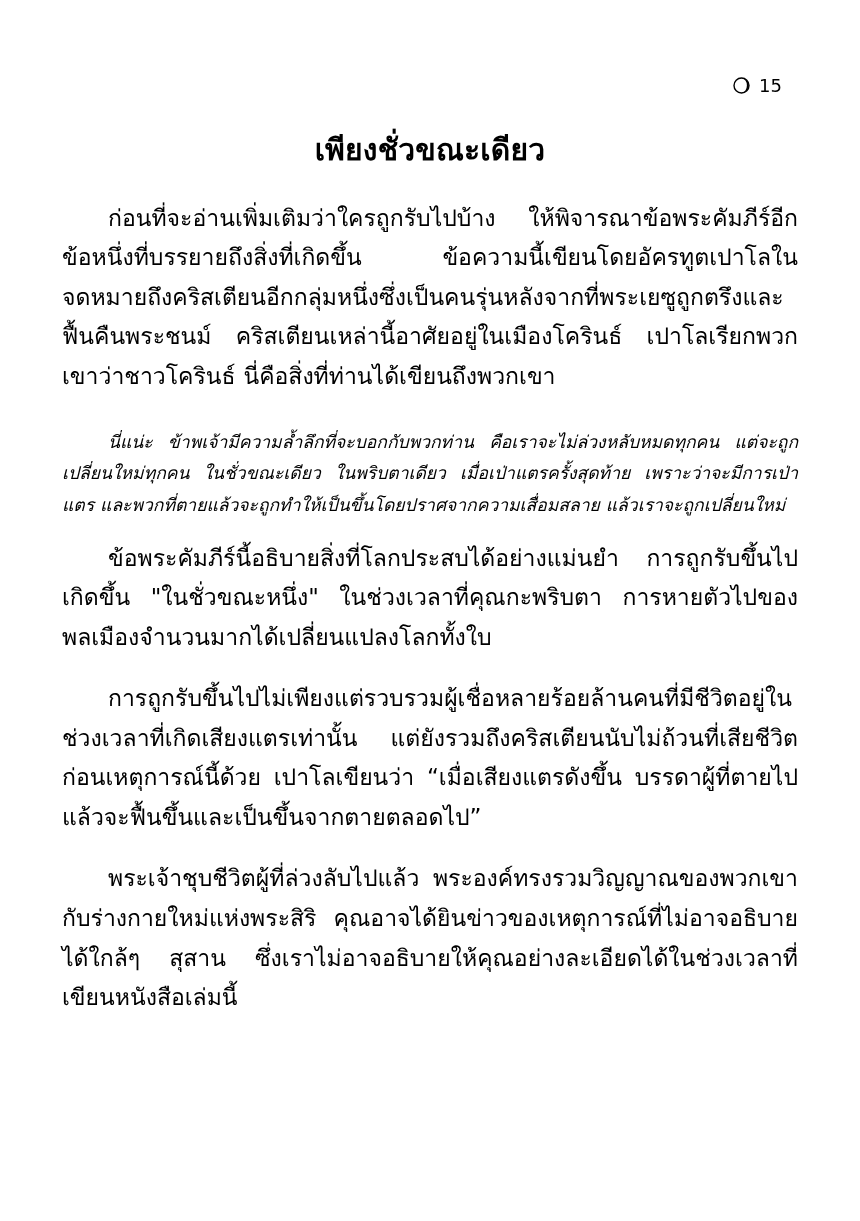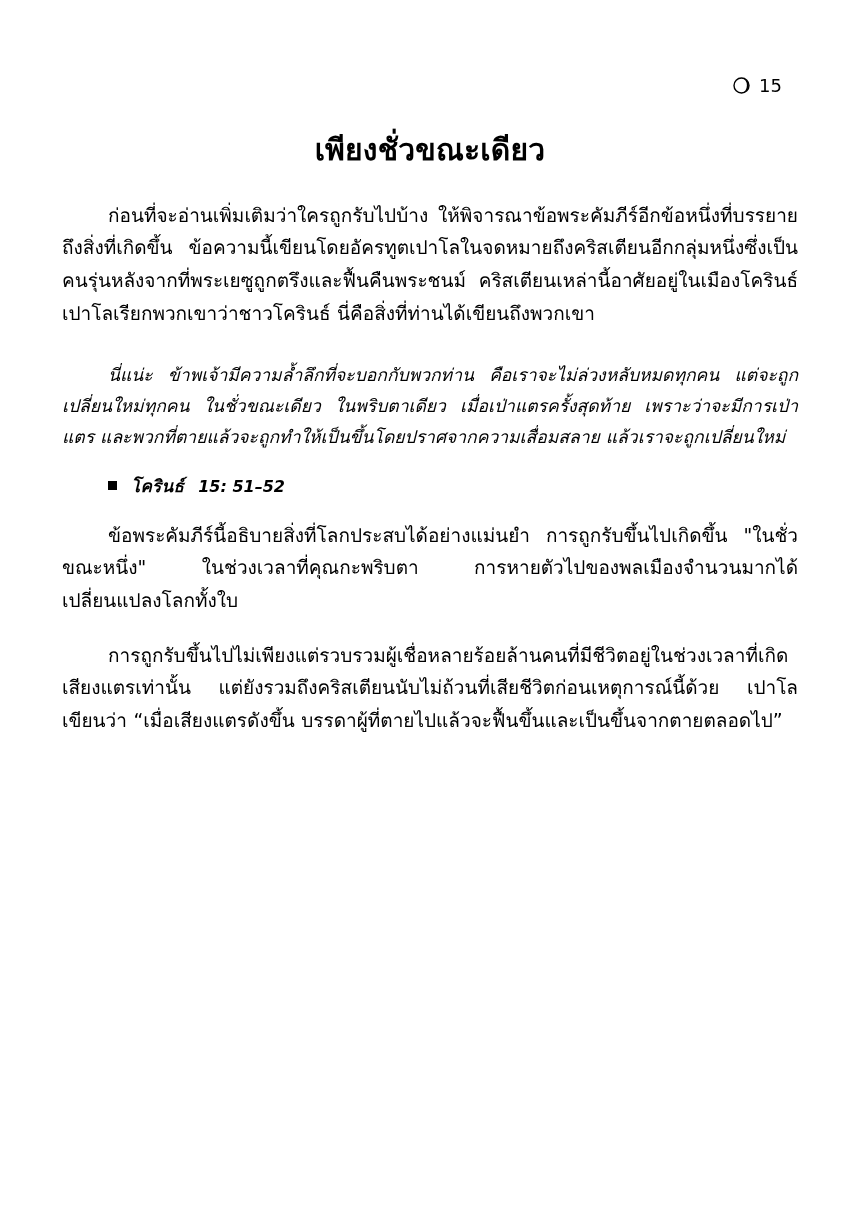--- a/index.html
+++ b/index.html
@@ -52,21 +52,21 @@
     font-weight: bold;
     letter-spacing: 0.2px;
     line-height: 1.35;
   }
   
   .body-block {
     margin-top: 28px;
   }
   p.para {
     margin: 0 0 22px 0;
-    font-size: 19px;
+    font-size: 23px;
     line-height: 1.72;
     text-align: justify;
     text-indent: 46px;
     word-spacing: 0.5px;
   }
   p.para.quote {
     font-style: italic;
     text-indent: 46px;
     font-size: 17.5px;
     line-height: 1.78;
@@ -116,25 +116,21 @@
   </div>
 
   <h1 class="doc-title">เพียงชั่วขณะเดียว</h1>
 
   <div class="body-block">
 
     <p class="para">ก่อนที่จะอ่านเพิ่มเติมว่าใครถูกรับไปบ้าง ให้พิจารณาข้อพระคัมภีร์อีกข้อหนึ่งที่บรรยายถึงสิ่งที่เกิดขึ้น ข้อความนี้เขียนโดยอัครทูตเปาโลในจดหมายถึงคริสเตียนอีกกลุ่มหนึ่งซึ่งเป็นคนรุ่นหลังจากที่พระเยซูถูกตรึงและฟื้นคืนพระชนม์ คริสเตียนเหล่านี้อาศัยอยู่ในเมืองโครินธ์ เปาโลเรียกพวกเขาว่าชาวโครินธ์ นี่คือสิ่งที่ท่านได้เขียนถึงพวกเขา</p>
 
     <p class="para quote">นี่แน่ะ ข้าพเจ้ามีความล้ำลึกที่จะบอกกับพวกท่าน คือเราจะไม่ล่วงหลับหมดทุกคน แต่จะถูกเปลี่ยนใหม่ทุกคน ในชั่วขณะเดียว ในพริบตาเดียว เมื่อเป่าแตรครั้งสุดท้าย เพราะว่าจะมีการเป่าแตร และพวกที่ตายแล้วจะถูกทำให้เป็นขึ้นโดยปราศจากความเสื่อมสลาย แล้วเราจะถูกเปลี่ยนใหม่</p>
 
-    <div class="citation-row">
-      <span class="bullet-square"></span>
-      <span class="citation-text">โครินธ์</span>
-      <span class="citation-ref">15: 51–52</span>
-    </div>
 
     <p class="para">ข้อพระคัมภีร์นี้อธิบายสิ่งที่โลกประสบได้อย่างแม่นยำ การถูกรับขึ้นไปเกิดขึ้น "ในชั่วขณะหนึ่ง" ในช่วงเวลาที่คุณกะพริบตา การหายตัวไปของพลเมืองจำนวนมากได้เปลี่ยนแปลงโลกทั้งใบ</p>
 
     <p class="para">การถูกรับขึ้นไปไม่เพียงแต่รวบรวมผู้เชื่อหลายร้อยล้านคนที่มีชีวิตอยู่ในช่วงเวลาที่เกิดเสียงแตรเท่านั้น แต่ยังรวมถึงคริสเตียนนับไม่ถ้วนที่เสียชีวิตก่อนเหตุการณ์นี้ด้วย เปาโลเขียนว่า “เมื่อเสียงแตรดังขึ้น บรรดาผู้ที่ตายไปแล้วจะฟื้นขึ้นและเป็นขึ้นจากตายตลอดไป”</p>
 
+    <p class="para">พระเจ้าชุบชีวิตผู้ที่ล่วงลับไปแล้ว พระองค์ทรงรวมวิญญาณของพวกเขากับร่างกายใหม่แห่งพระสิริ คุณอาจได้ยินข่าวของเหตุการณ์ที่ไม่อาจอธิบายได้ใกล้ๆ สุสาน ซึ่งเราไม่อาจอธิบายให้คุณอย่างละเอียดได้ในช่วงเวลาที่เขียนหนังสือเล่มนี้</p>
 
   </div>
 </div>
 
 </body></html>

